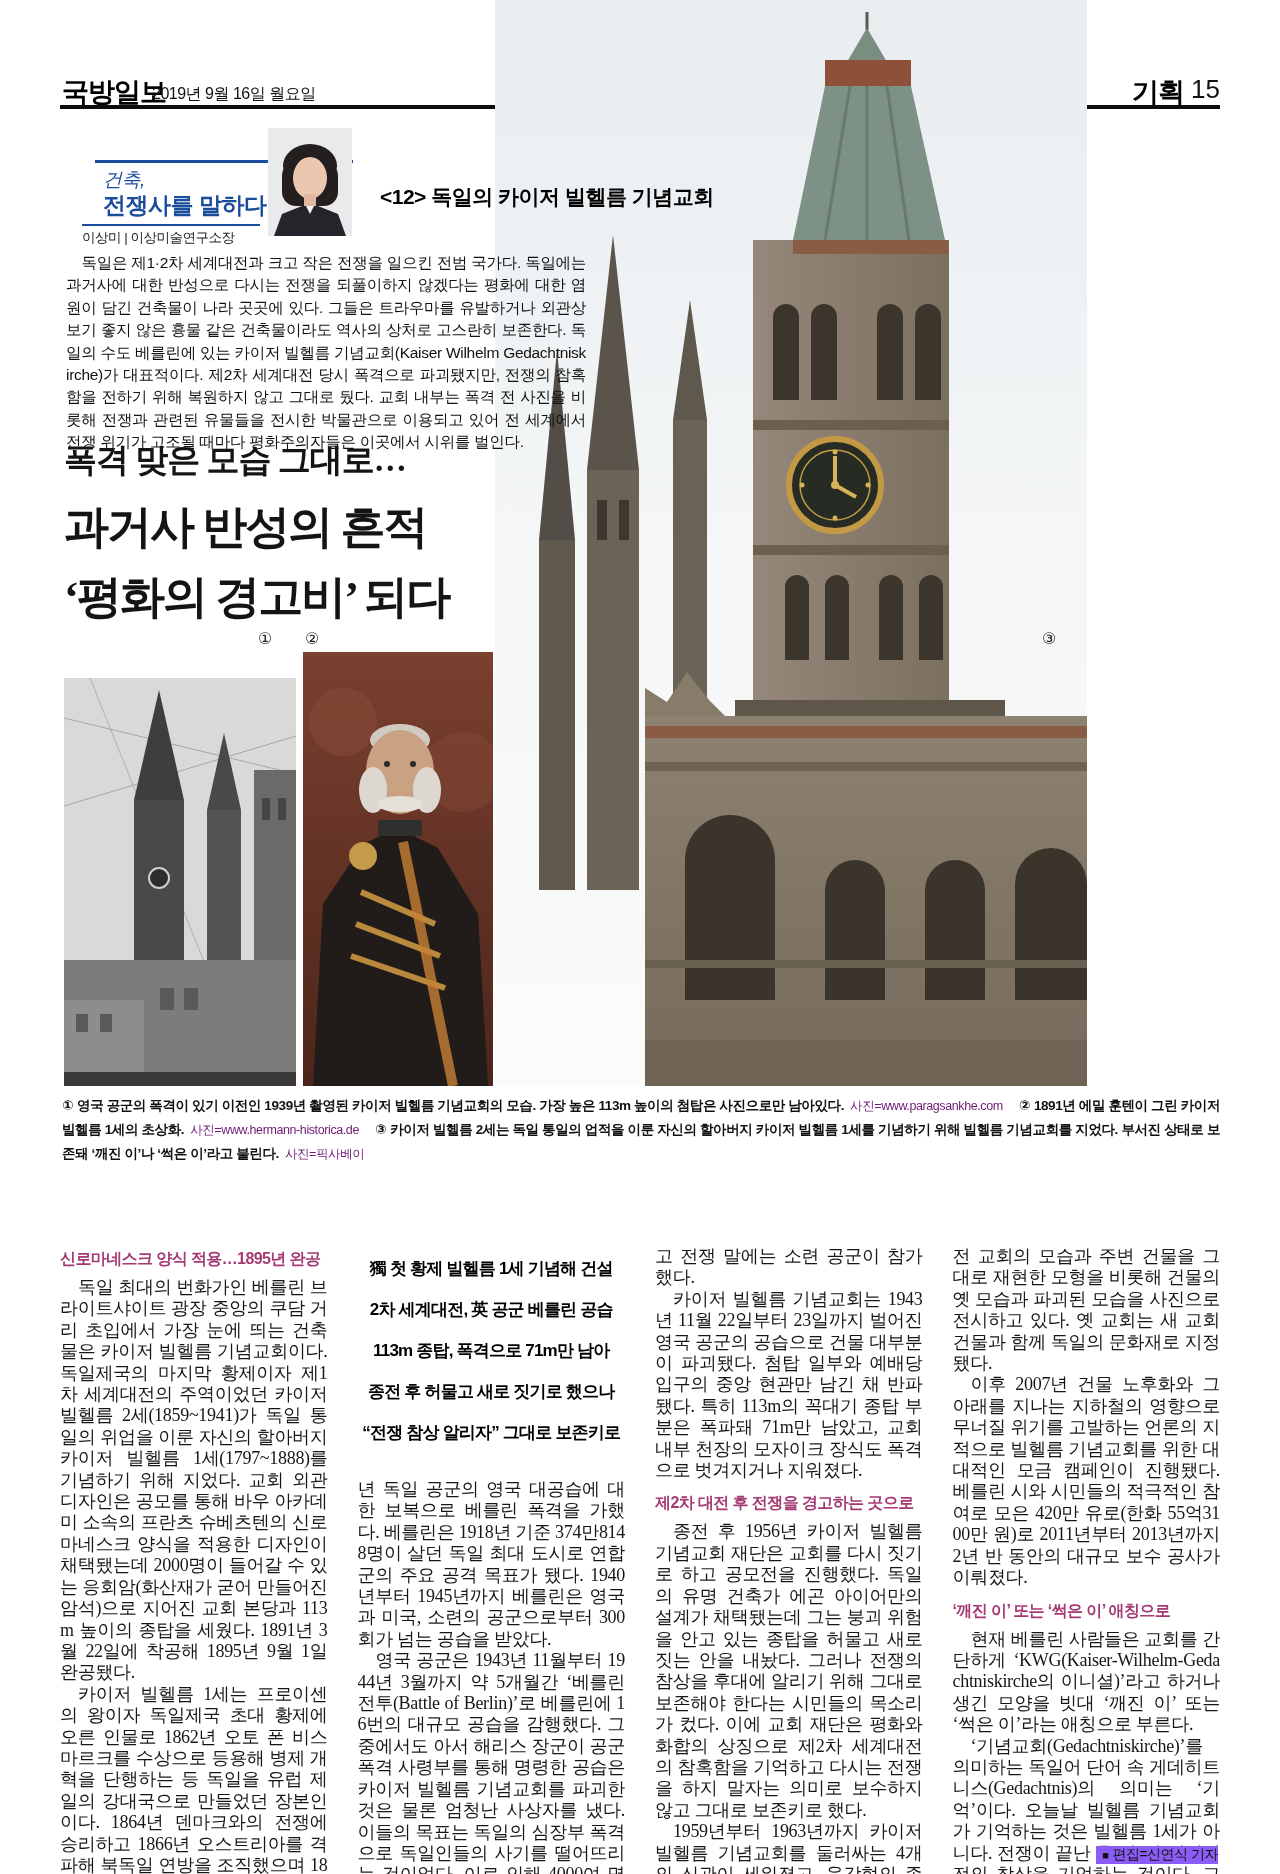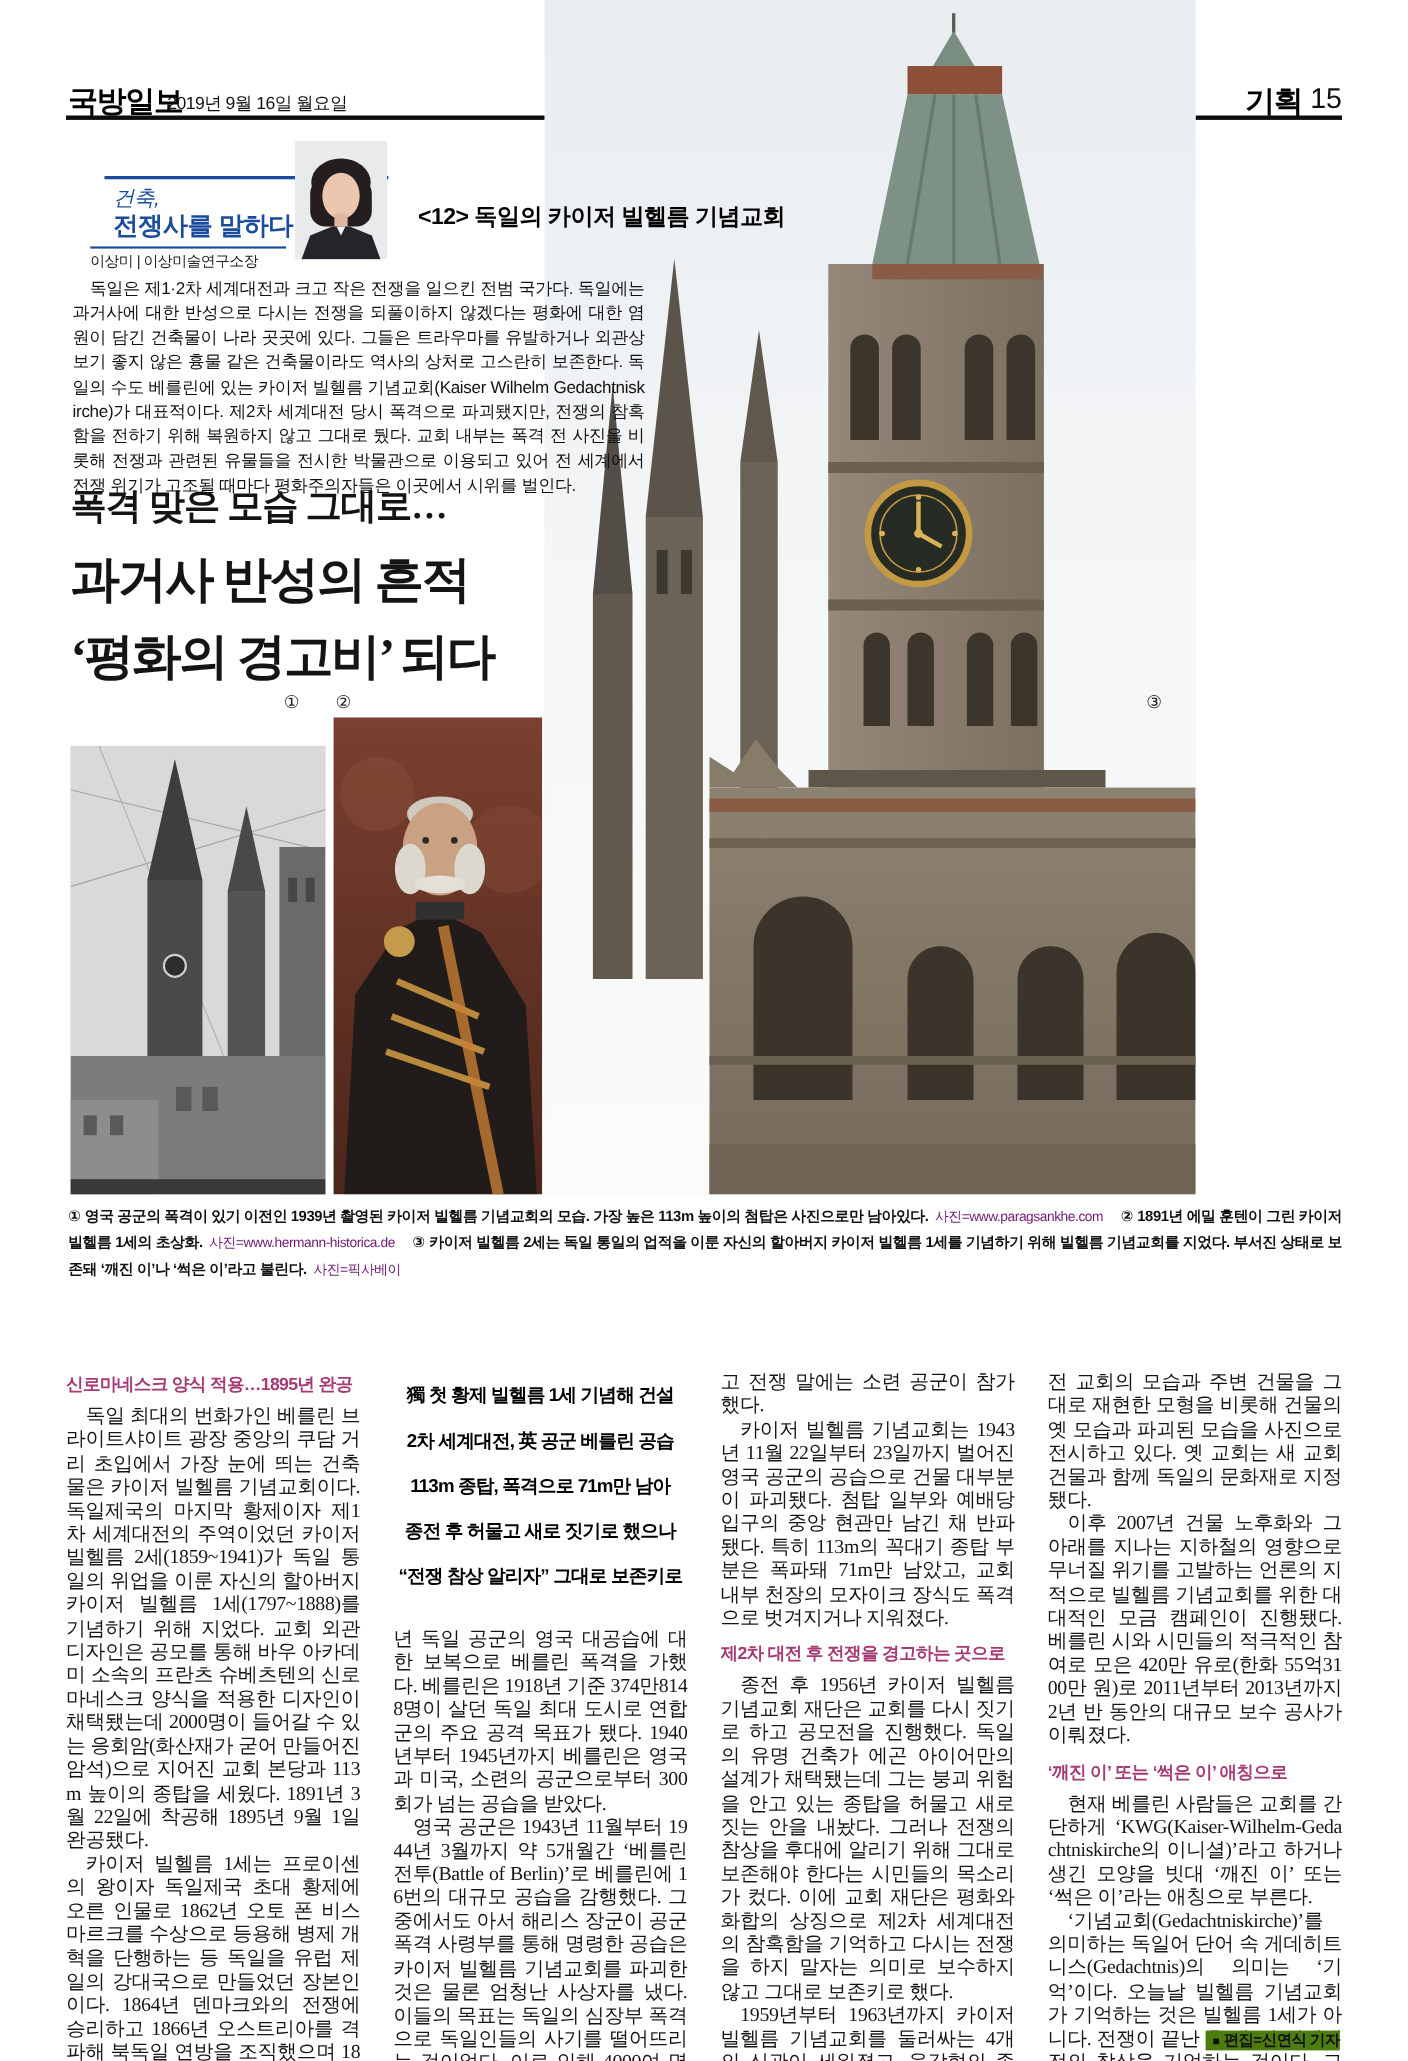--- a/index.html
+++ b/index.html
@@ -54,21 +54,21 @@
   .body-grid{position:absolute;left:60px;top:1246px;width:1160px;height:688px;overflow:hidden;
              display:grid;grid-template-columns:repeat(4,1fr);column-gap:30px;}
   .col{overflow:hidden;}
   .col p{margin:0;font-family:"Liberation Serif","DejaVu Serif",serif;font-size:18px;line-height:21.4px;
          text-align:justify;word-break:break-all;text-indent:1em;color:#161616;letter-spacing:-0.3px;}
   .col p.cont{text-indent:0;}
   .subhead{margin:12px 0 7px 0;font-size:16px;font-weight:bold;color:#a53a74;letter-spacing:-0.6px;white-space:nowrap;}
   .subhead.first{margin-top:3px;}
   .pull-quote{margin:2px 0 26px 0;}
   .pull-quote div{font-size:17px;font-weight:bold;line-height:41px;letter-spacing:-0.8px;white-space:nowrap;color:#000;text-align:center;}
-  .editor-line{position:absolute;right:62px;top:1846px;font-size:14px;font-weight:bold;color:#111;letter-spacing:-0.5px;background:#4d7c0f;padding-left:6px;}
+  .editor-line{position:absolute;right:62px;top:1846px;font-size:14px;font-weight:normal;color:#111;letter-spacing:-0.5px;background:#8b5cf6;padding-left:6px;}
   .editor-line .sq{font-size:11px;margin-right:4px;}
 </style>
 </head>
 <body>
 
 <div id="page">
 
   <div class="masthead">국방일보</div>
   <div class="issue-date">2019년 9월 16일 월요일</div>
   <div class="section-label">기획</div>

